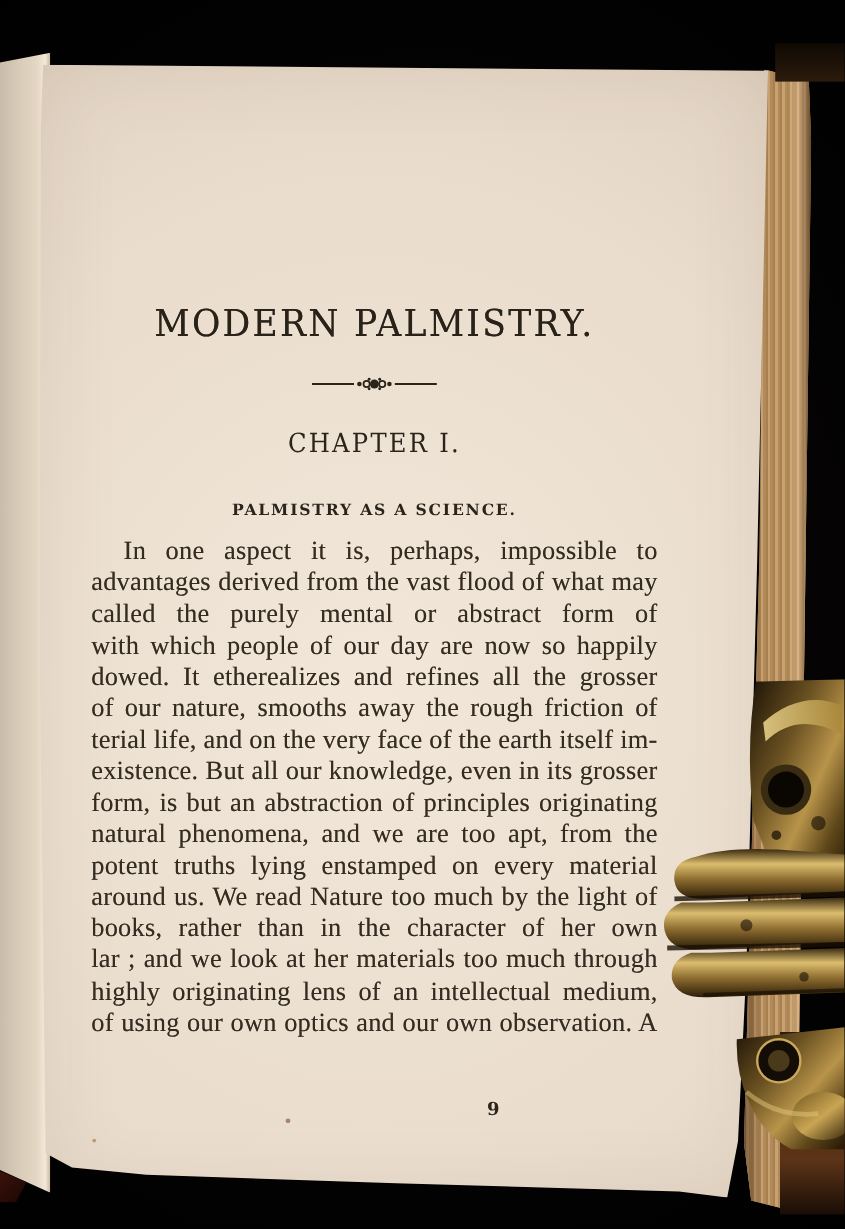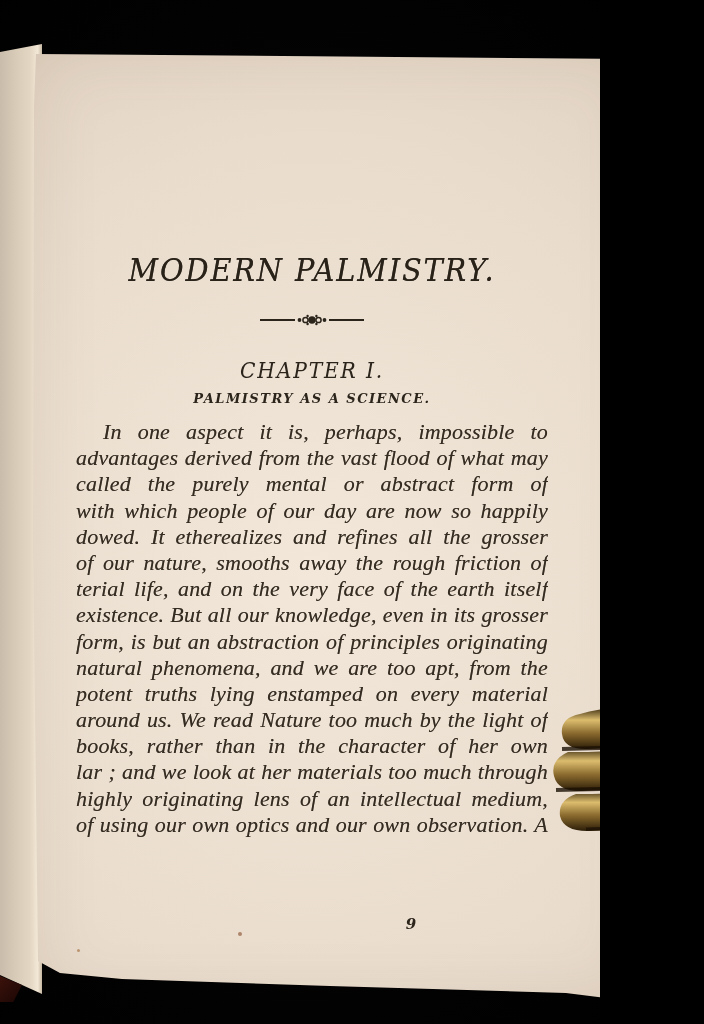--- a/index.html
+++ b/index.html
@@ -1,20 +1,19 @@
 <!DOCTYPE html>
 <html><head>
 <meta charset="utf-8">
 <style>
   html,body{margin:0;padding:0;background:#000;}
   .scene{
-    position:relative;width:600px;height:1024px;overflow:hidden;
+    position:relative;width:704px;height:1024px;overflow:hidden;
     background:radial-gradient(90% 70% at 50% 50%, #0a0706 0%, #030202 70%, #000 100%);
     font-family:"Liberation Serif", serif;
-    font-style:italic;
   }
   
   .facing-strip{
     position:absolute;left:0;top:44px;width:42px;height:950px;
     background:linear-gradient(90deg,#c9bcaa 0%,#d8cbb8 38%,#e3d6c3 72%,#f3e8d6 90%,#c6b8a2 100%);
     clip-path:polygon(0 8px,100% 0,100% 100%,0 98%);
   }
   .cover-corner{
     position:absolute;left:0;top:976px;width:22px;height:26px;
     background:linear-gradient(135deg,#3c120b,#1a0604);
@@ -55,21 +54,21 @@
     transform:scaleX(.93);transform-origin:50% 50%;
     text-shadow:0 0 .5px rgba(41,34,25,.7);
   }
   .ornament{display:block;margin:25px auto 0;}
   .chapter{
     margin:31px 0 0;font-family:"DejaVu Serif",serif;font-weight:normal;
     font-size:22px;line-height:26px;letter-spacing:2px;text-align:center;color:#2b241b;
     transform:scaleX(.92);
   }
   .section{
-    margin:7px 0 0;font-family:"DejaVu Serif",serif;font-weight:bold;
+    margin:34px 0 0;font-family:"DejaVu Serif",serif;font-weight:bold;
     font-size:13px;line-height:16px;letter-spacing:1.5px;text-align:center;color:#2b241b;
   }
   .paragraph{margin-top:12px;font-size:22px;color:#342b21;}
   .line{
     height:26.2px;line-height:26.2px;letter-spacing:.2px;
     text-align:justify;text-align-last:justify;overflow:hidden;
     text-shadow:0 0 .4px rgba(52,43,33,.55);
   }
   .line::after{content:"";display:inline-block;width:100%;height:0;vertical-align:top;}
   .line.indent{text-indent:27px;}

